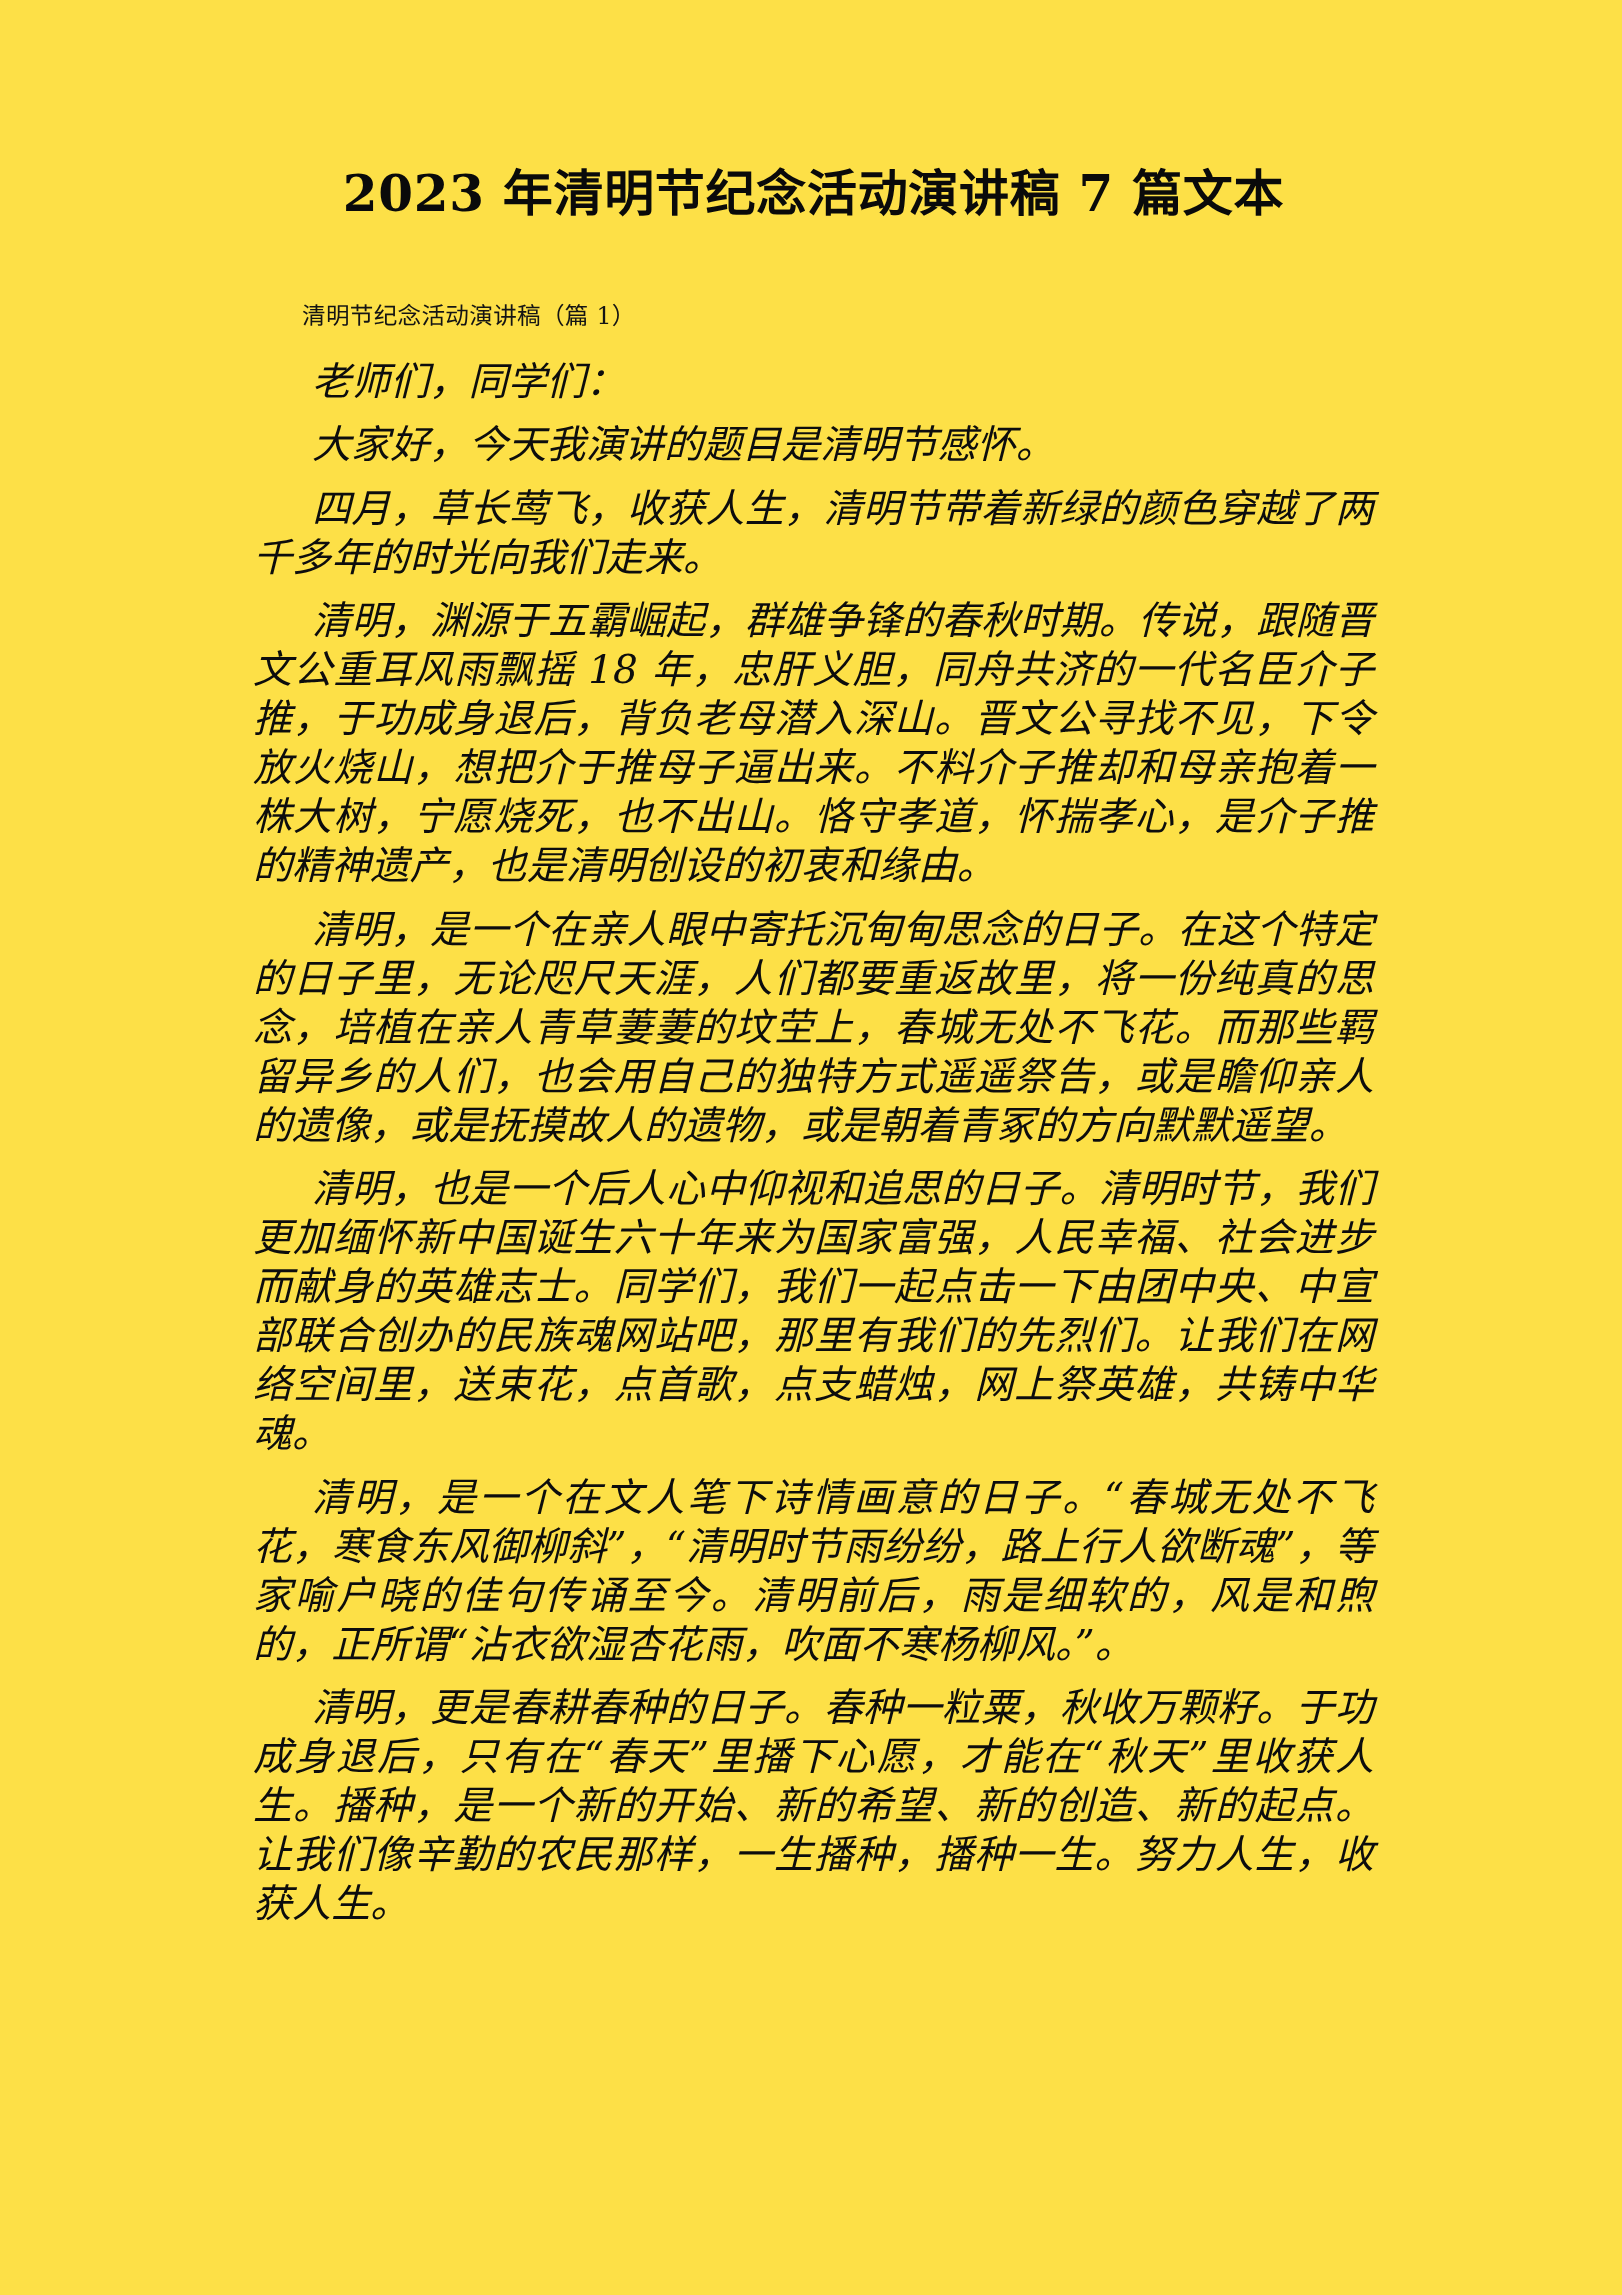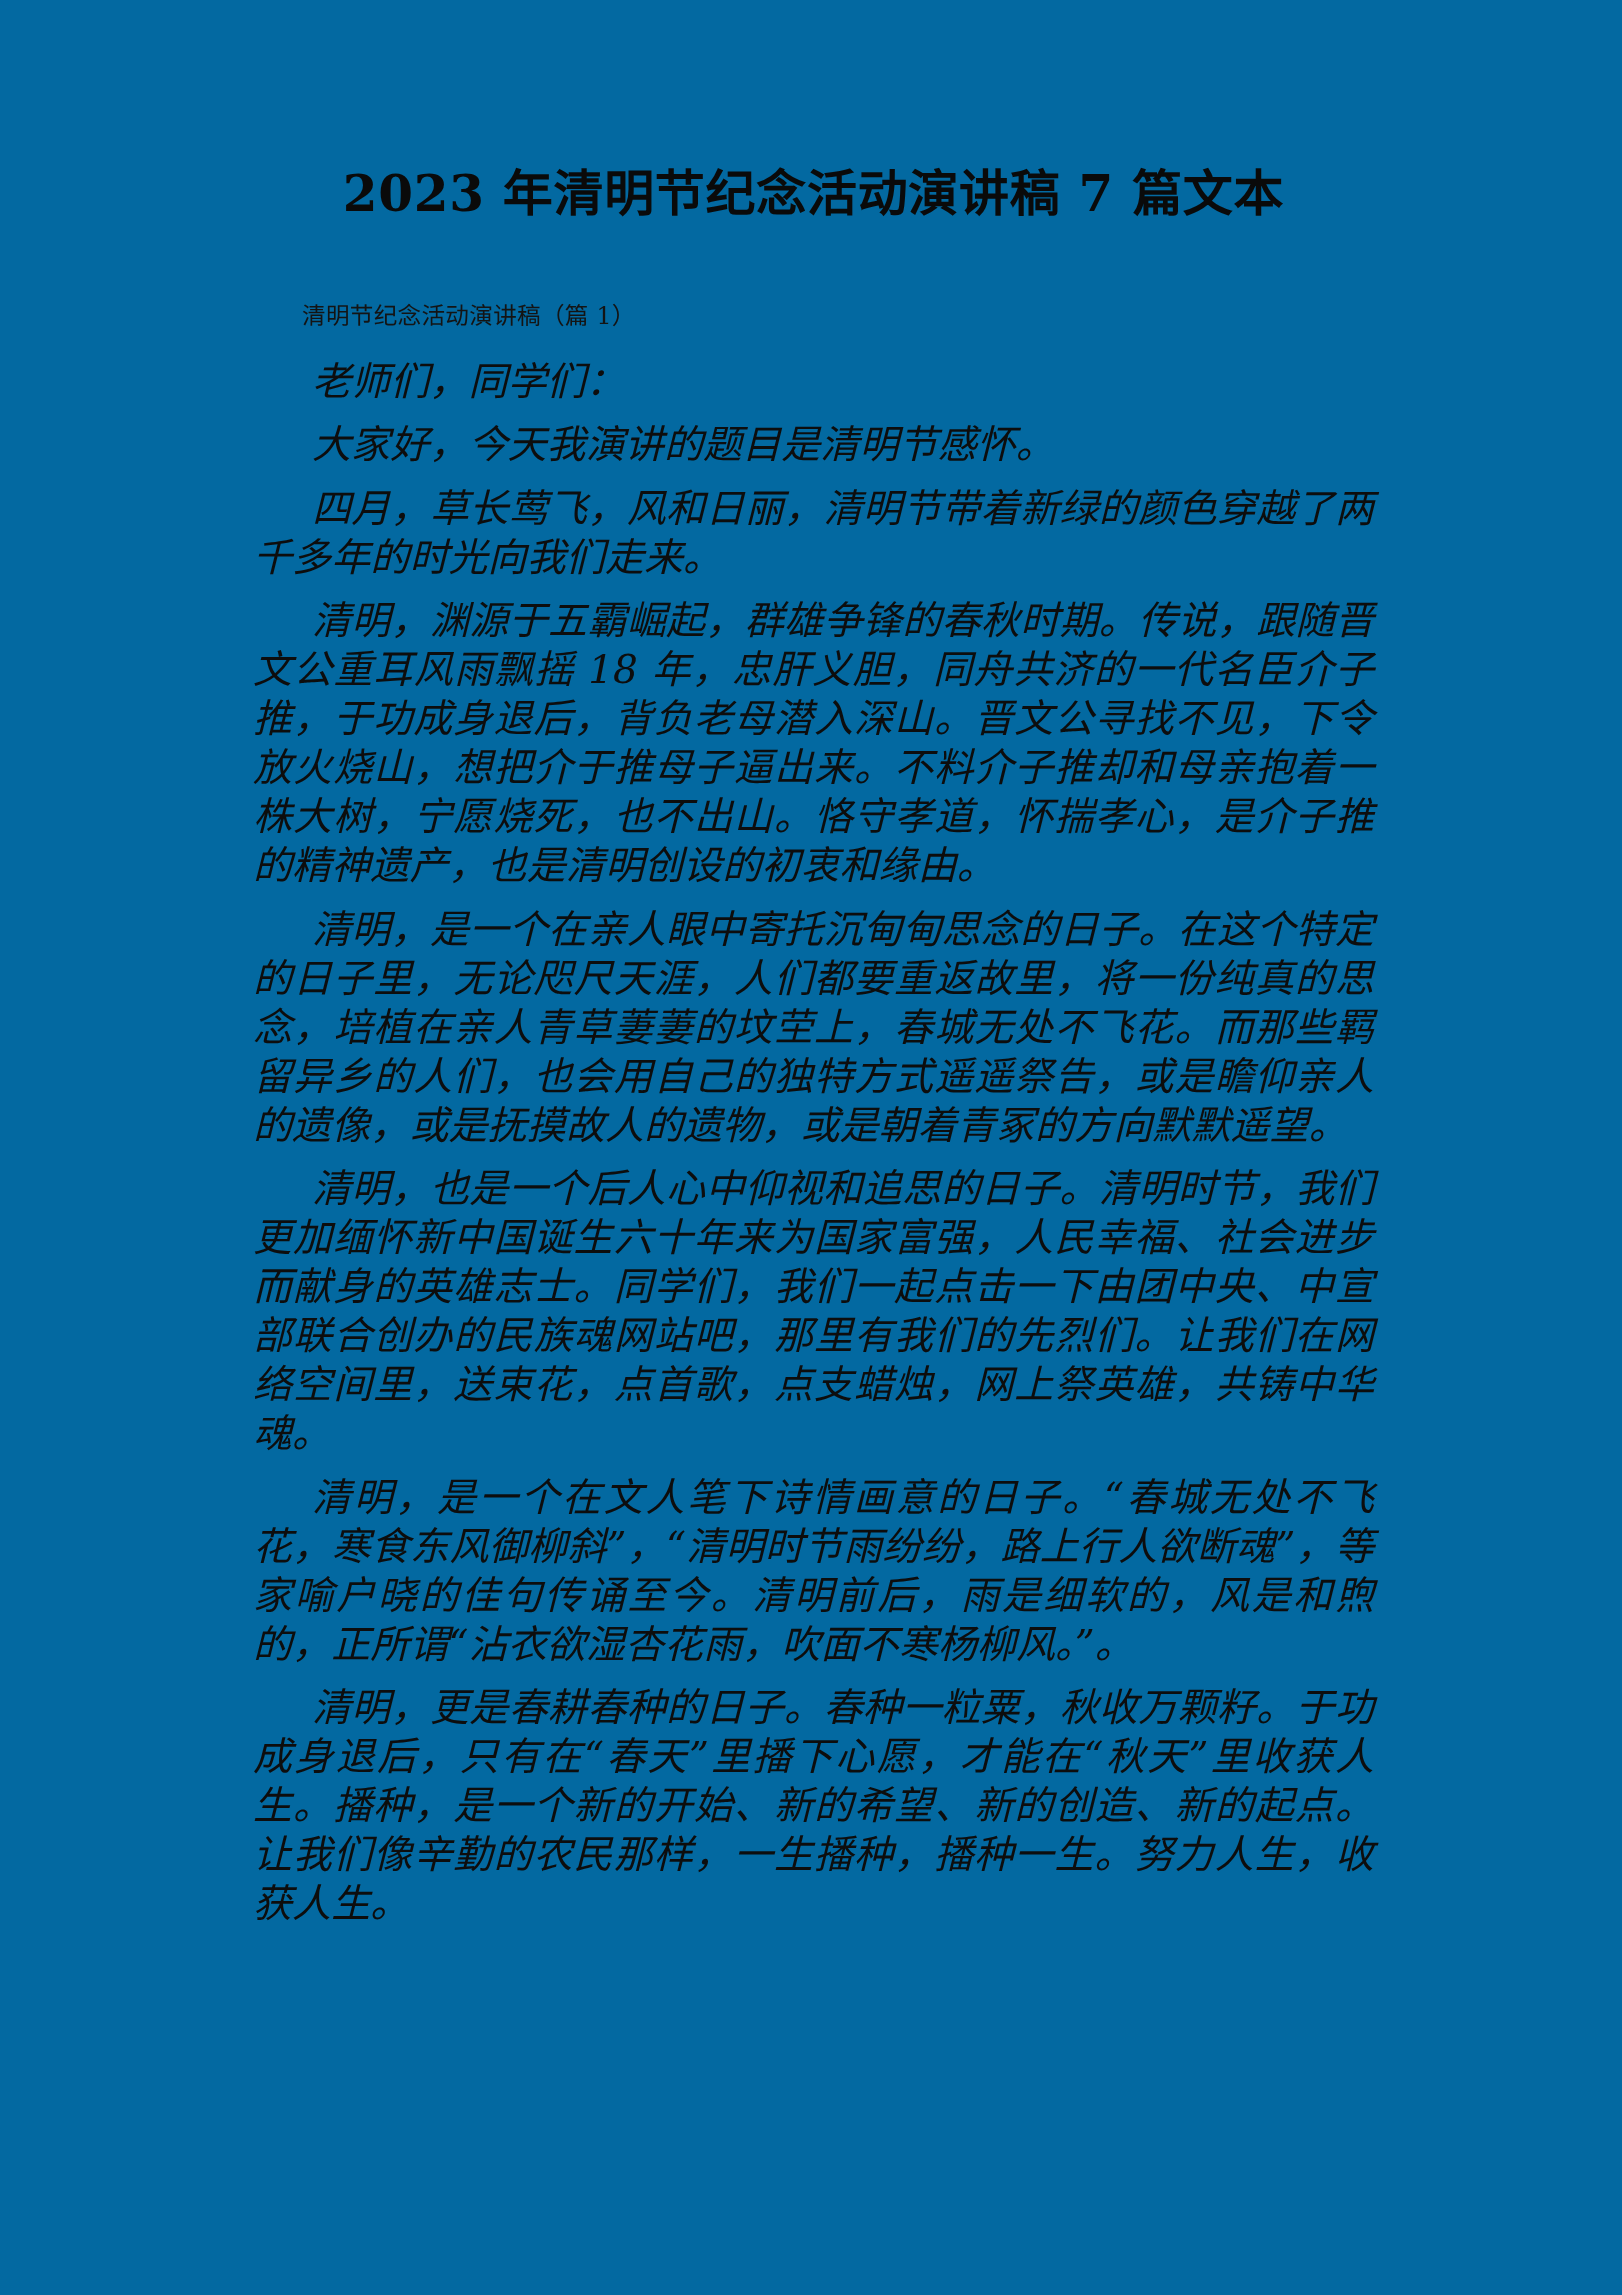--- a/index.html
+++ b/index.html
@@ -7,21 +7,21 @@
     padding: 0;
     background: #ffffff;
   }
   body {
     font-family: "DejaVu Serif", "Liberation Serif", serif;
   }
   .page {
     position: relative;
     width: 1623px;
     height: 2295px;
-    background: #0369a1;
+    background: #fde047;
     overflow: hidden;
     box-sizing: border-box;
     padding-left: 48px;
   }
   .content {
     position: absolute;
     left: 249px;
     top: 0;
     width: 1129px;
   }
@@ -69,21 +69,21 @@
   <div class="content">
 
     <h1 class="doc-title">2023 年清明节纪念活动演讲稿 7 篇文本</h1>
 
     <p class="sub-head">清明节纪念活动演讲稿（篇 1）</p>
 
     <p class="para first-body">老师们，同学们：</p>
 
     <p class="para">大家好，今天我演讲的题目是清明节感怀。</p>
 
-    <p class="para">四月，草长莺飞，风和日丽，清明节带着新绿的颜色穿越了两千多年的时光向我们走来。</p>
+    <p class="para">四月，草长莺飞，收获人生，清明节带着新绿的颜色穿越了两千多年的时光向我们走来。</p>
 
     <p class="para">清明，渊源于五霸崛起，群雄争锋的春秋时期。传说，跟随晋文公重耳风雨飘摇 18 年，忠肝义胆，同舟共济的一代名臣介子推，于功成身退后，背负老母潜入深山。晋文公寻找不见，下令放火烧山，想把介于推母子逼出来。不料介子推却和母亲抱着一株大树，宁愿烧死，也不出山。恪守孝道，怀揣孝心，是介子推的精神遗产，也是清明创设的初衷和缘由。</p>
 
     <p class="para">清明，是一个在亲人眼中寄托沉甸甸思念的日子。在这个特定的日子里，无论咫尺天涯，人们都要重返故里，将一份纯真的思念，培植在亲人青草萋萋的坟茔上，春城无处不飞花。而那些羁留异乡的人们，也会用自己的独特方式遥遥祭告，或是瞻仰亲人的遗像，或是抚摸故人的遗物，或是朝着青冢的方向默默遥望。</p>
 
     <p class="para">清明，也是一个后人心中仰视和追思的日子。清明时节，我们更加缅怀新中国诞生六十年来为国家富强，人民幸福、社会进步而献身的英雄志士。同学们，我们一起点击一下由团中央、中宣部联合创办的民族魂网站吧，那里有我们的先烈们。让我们在网络空间里，送束花，点首歌，点支蜡烛，网上祭英雄，共铸中华魂。</p>
 
     <p class="para">清明，是一个在文人笔下诗情画意的日子。“春城无处不飞花，寒食东风御柳斜”，“清明时节雨纷纷，路上行人欲断魂”，等家喻户晓的佳句传诵至今。清明前后，雨是细软的，风是和煦的，正所谓“沾衣欲湿杏花雨，吹面不寒杨柳风。”。</p>
 
     <p class="para">清明，更是春耕春种的日子。春种一粒粟，秋收万颗籽。于功成身退后，只有在“春天”里播下心愿，才能在“秋天”里收获人生。播种，是一个新的开始、新的希望、新的创造、新的起点。让我们像辛勤的农民那样，一生播种，播种一生。努力人生，收获人生。</p>

